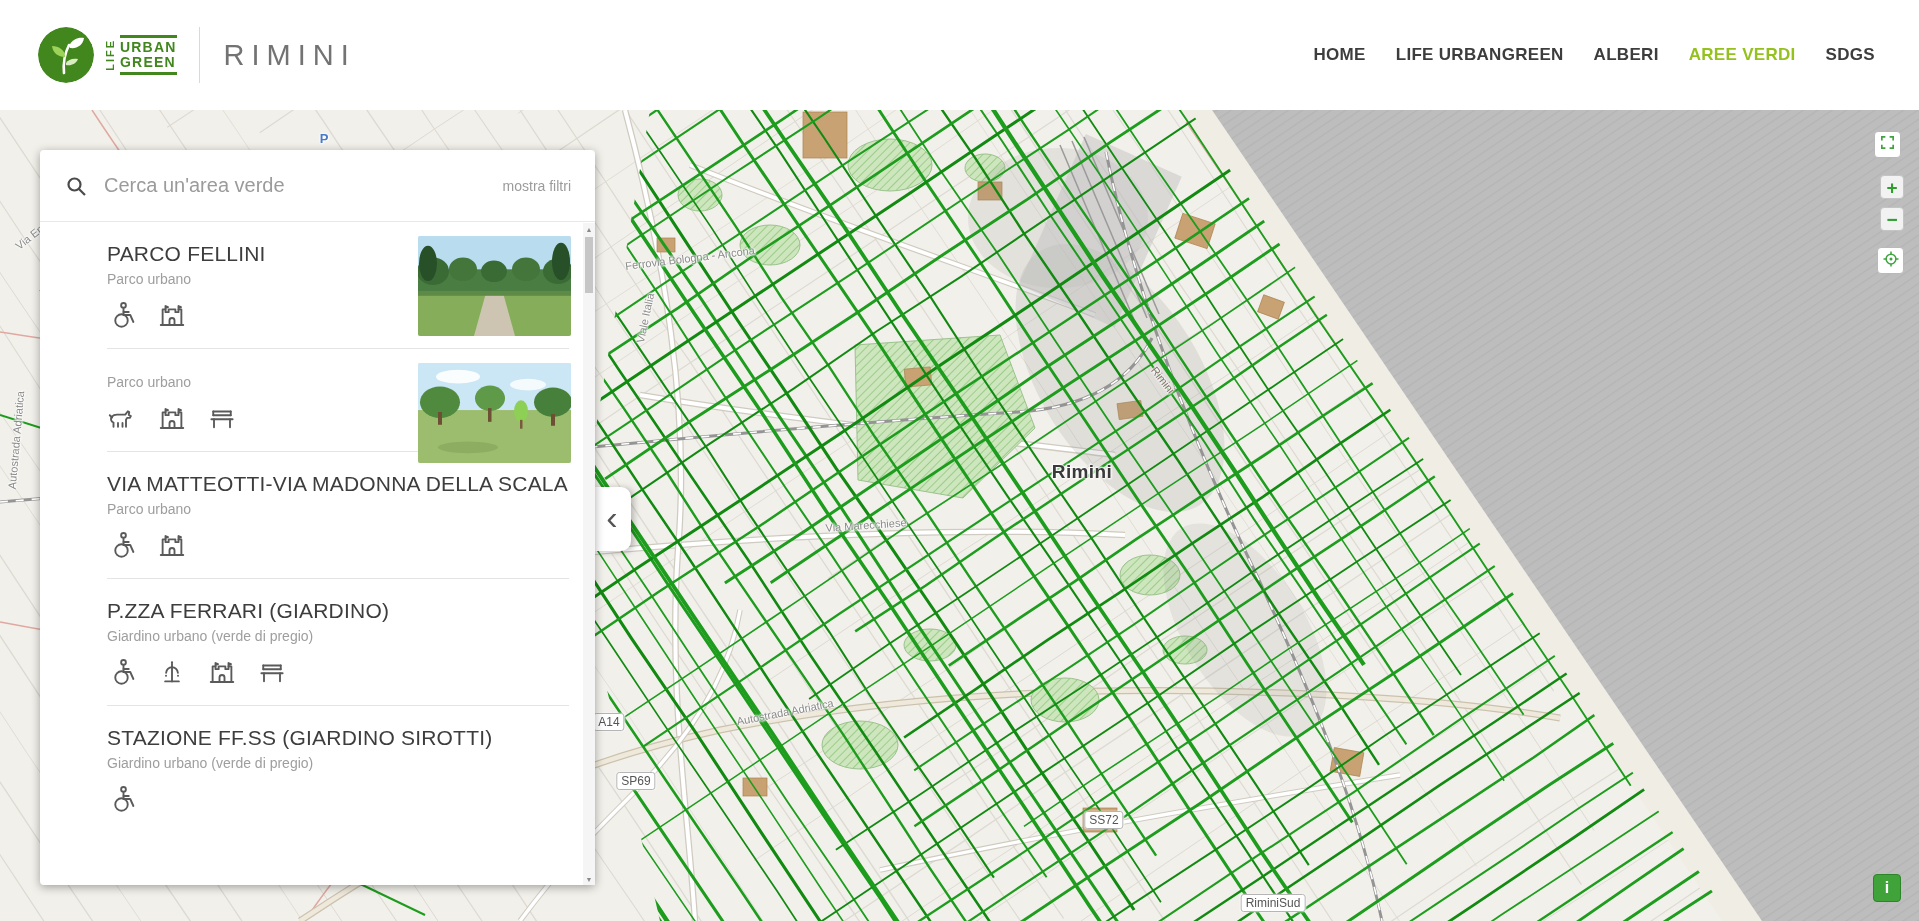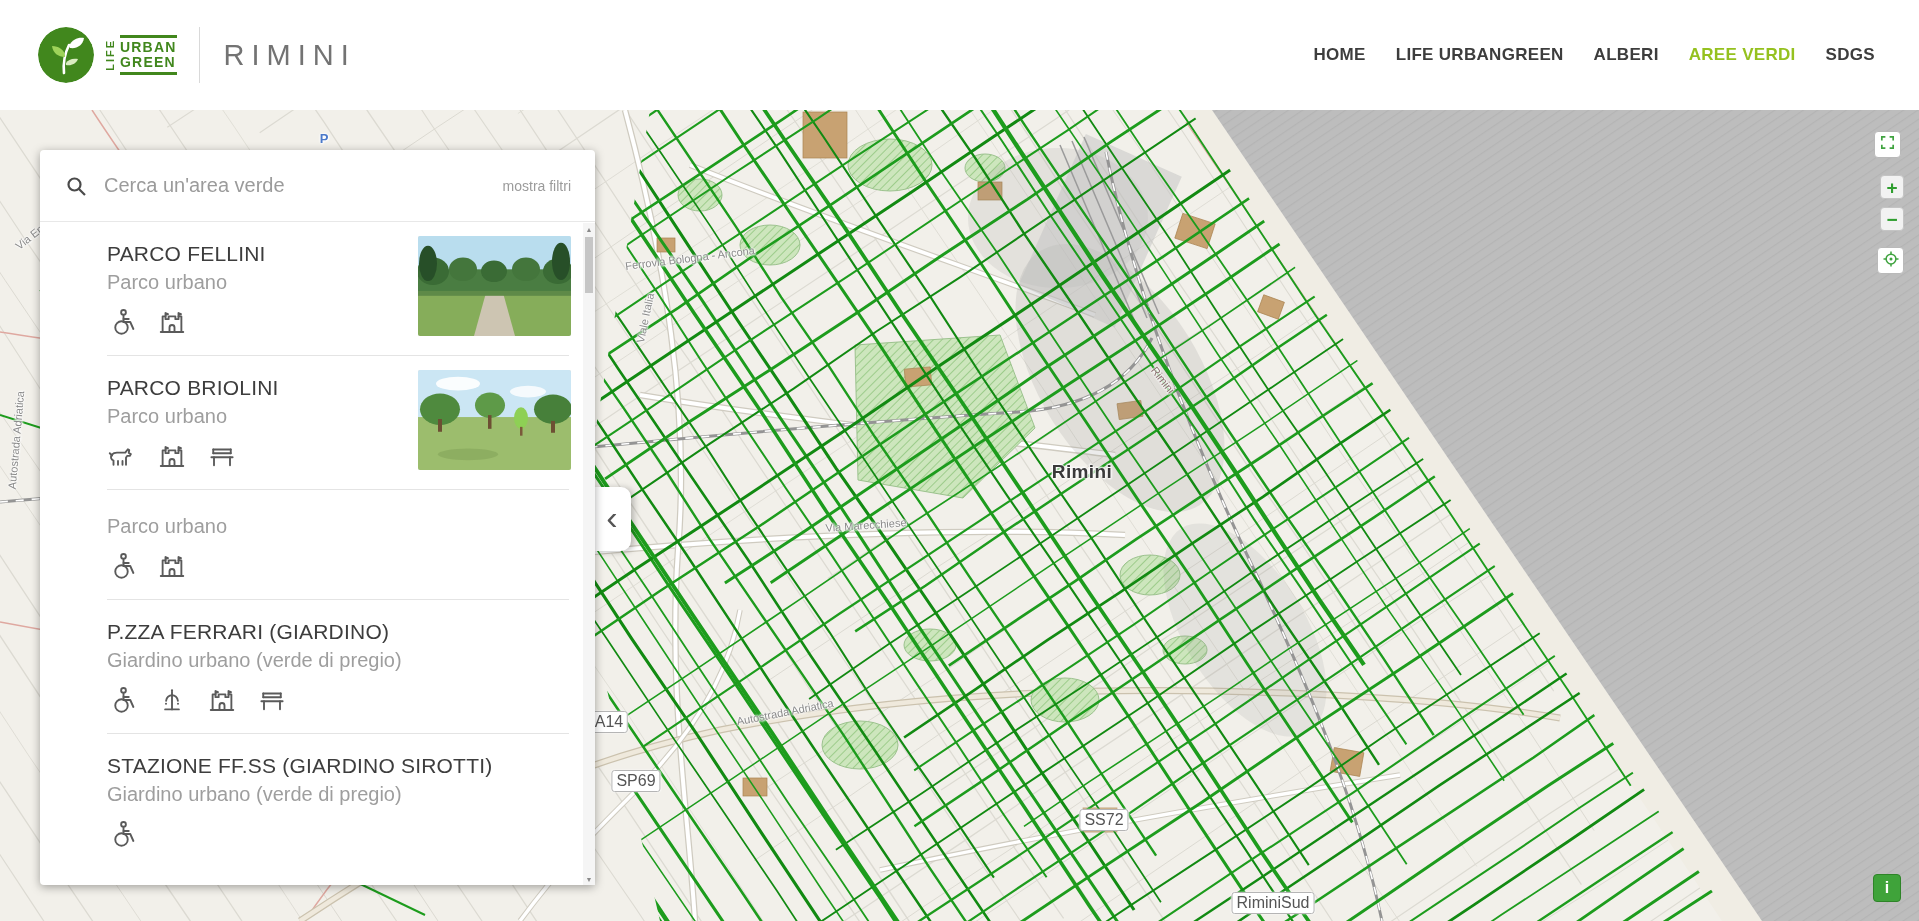--- a/index.html
+++ b/index.html
@@ -25,21 +25,21 @@
 
   
   .map{position:absolute;top:110px;left:0;width:1919px;height:811px;background:#f2f0ea;
        overflow:hidden;cursor:grab;}
   .map-labels{position:absolute;top:0;left:0;width:100%;height:100%;pointer-events:none;}
   .map-label{position:absolute;color:#8a8a8a;white-space:nowrap;font-size:11px;
              text-shadow:0 0 2px #fff,0 0 2px #fff,0 0 3px #fff,1px 1px 2px #fff;}
   .map-city-label{position:absolute;color:#3a3a3a;font-weight:600;letter-spacing:.4px;white-space:nowrap;
              text-shadow:0 0 2px #fff,0 0 3px #fff,1px 1px 2px #fff,-1px -1px 2px #fff;}
   .map-shield{position:absolute;background:#fff;border:1px solid #b5b5b5;border-radius:3px;
-              color:#555;font-size:16px;padding:1px 4px;white-space:nowrap;
+              color:#555;font-size:12px;padding:1px 4px;white-space:nowrap;
               box-shadow:0 0 2px rgba(255,255,255,.9);}
 
   
   .ctrl{position:absolute;z-index:25;display:flex;align-items:center;justify-content:center;
         cursor:pointer;box-sizing:border-box;user-select:none;}
   #ctrl-full{left:1874px;top:131px;width:27px;height:27px;background:#fff;border:1px solid #b9b9b9;border-radius:4px;}
   #ctrl-zin{left:1880px;top:175px;width:24px;height:24px;background:#f2f2f2;border:1px solid #c4c4c4;
             border-radius:4px;color:#2f9e2f;font-size:19px;font-weight:bold;line-height:1;}
   #ctrl-zout{left:1880px;top:207px;width:24px;height:24px;background:#f2f2f2;border:1px solid #c4c4c4;
              border-radius:4px;color:#2f9e2f;font-size:19px;font-weight:bold;line-height:1;}
@@ -54,21 +54,21 @@
               border-bottom:1px solid #e8e8e8;box-sizing:border-box;}
   .search-icon svg{width:24px;height:24px;display:block;}
   .search-input{border:none;outline:none;flex:1;font-size:20px;color:#444;margin-left:14px;
                 font-family:"Liberation Sans", sans-serif;background:transparent;}
   .search-input::placeholder{color:#9b9b9b;}
   .filters-link{font-size:14px;color:#9b9b9b;cursor:pointer;white-space:nowrap;margin-left:12px;}
   .list{position:relative;height:662px;overflow:hidden;padding-left:41px;}
   .row{padding:20px 26px 18px 26px;position:relative;cursor:pointer;box-sizing:border-box;}
   .row-divider{border-top:1px solid #e4e4e4;margin:0 26px;}
   .row-title{font-size:21px;color:#3d3d3d;font-weight:500;letter-spacing:.2px;}
-  .row-sub{font-size:20px;color:#9e9e9e;margin-top:5px;}
+  .row-sub{font-size:14px;color:#9e9e9e;margin-top:5px;}
   .row-icons{display:flex;gap:20px;margin-top:13px;align-items:flex-end;min-height:30px;}
   .amenity svg{width:30px;height:30px;display:block;stroke:#5a5a5a;stroke-width:1.5;fill:none;
                stroke-linecap:round;stroke-linejoin:round;}
   .thumb{position:absolute;right:24px;top:14px;width:153px;height:100px;border-radius:2px;
          overflow:hidden;background:#ddd;}
   .thumb svg{width:100%;height:100%;display:block;}
 
   
   .scrollbar{position:absolute;right:0;top:73px;width:12px;height:662px;background:#f5f5f5;z-index:5;}
   .sb-arrow{width:12px;height:12px;font-size:7px;color:#8a8a8a;display:flex;align-items:center;
@@ -504,21 +504,20 @@
             <ellipse cx="10" cy="28" rx="9" ry="18" fill="#274f28"></ellipse>
             <ellipse cx="143" cy="26" rx="9" ry="19" fill="#274f28"></ellipse>
             <rect y="58" width="153" height="44" fill="#86ad5a"></rect>
             <polygon points="68,58 85,58 97,102 56,102" fill="#cdc5b2"></polygon>
             <rect y="56" width="153" height="5" fill="#5e8a48"></rect>
           </svg>
         </div>
       </div>
       <div class="row-divider"></div>
       <div class="row">
-        <div class="row-title">PARCO BRIOLINI</div>
         <div class="row-sub">Parco urbano</div>
         <div class="row-icons">
           <span class="amenity">
             <svg viewBox="0 0 24 24">
               <path d="M5.2 19 v-3.4 c-2-.8-2.7-3.1-1.3-4.7 1-1.1 2.5-1.6 4.1-1.6 h6.6 l2.1-2.7 1.1.6-.4 2.3 1.7.9-.8 1.5 h-2.2 l-.9 1.5 V19"></path>
               <path d="M8.8 15.9 V19"></path>
               <path d="M12.4 15.9 V19"></path>
               <path d="M4.1 11.6 L2.2 9.8"></path>
             </svg>
           </span>
@@ -555,20 +554,21 @@
             <ellipse cx="135" cy="40" rx="19" ry="15" fill="#47803a"></ellipse>
             <rect x="133" y="52" width="4" height="12" fill="#6d4f33"></rect>
             <ellipse cx="103" cy="49" rx="7" ry="11" fill="#8ed055"></ellipse>
             <rect x="102" y="58" width="2.5" height="9" fill="#7a5a3a"></rect>
             <ellipse cx="50" cy="86" rx="30" ry="6" fill="#88a85c" opacity="0.7"></ellipse>
           </svg>
         </div>
       </div>
       <div class="row-divider"></div>
       <div class="row">
+        <div class="row-title">VIA MATTEOTTI-VIA MADONNA DELLA SCALA</div>
         <div class="row-sub">Parco urbano</div>
         <div class="row-icons">
           <span class="amenity">
             <svg viewBox="0 0 24 24">
               <circle cx="13.2" cy="4.3" r="1.9"></circle>
               <path d="M13.2 6.8 V12 h5.4 l2.5 5.6"></path>
               <path d="M13.2 9.6 h4.2"></path>
               <circle cx="11.6" cy="16.4" r="5"></circle>
             </svg>
           </span>

